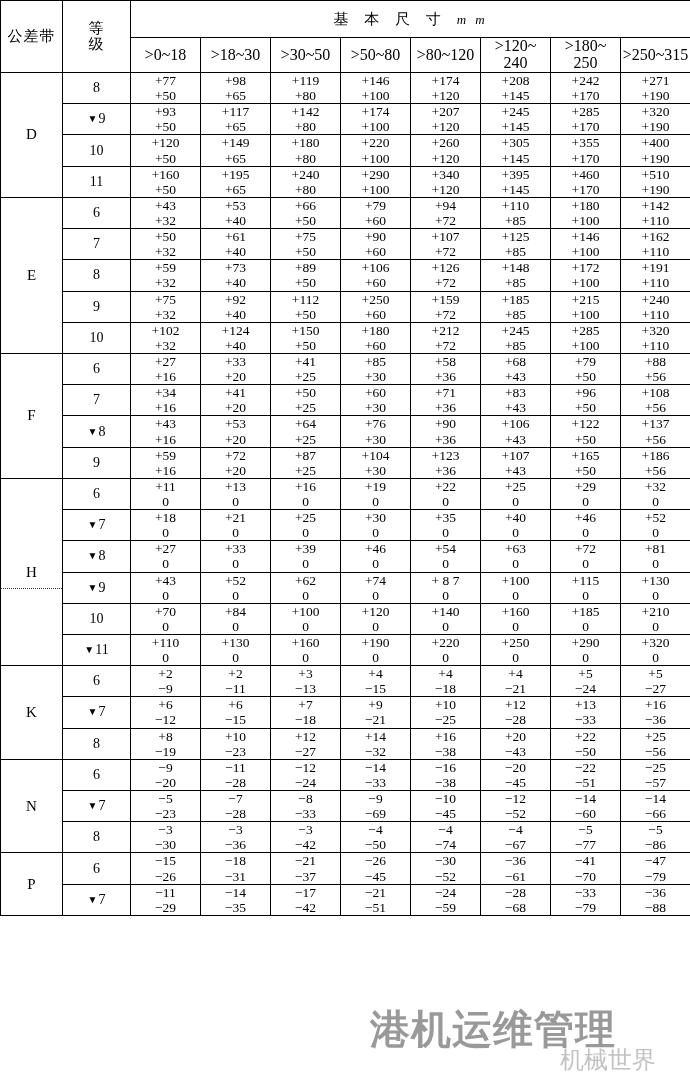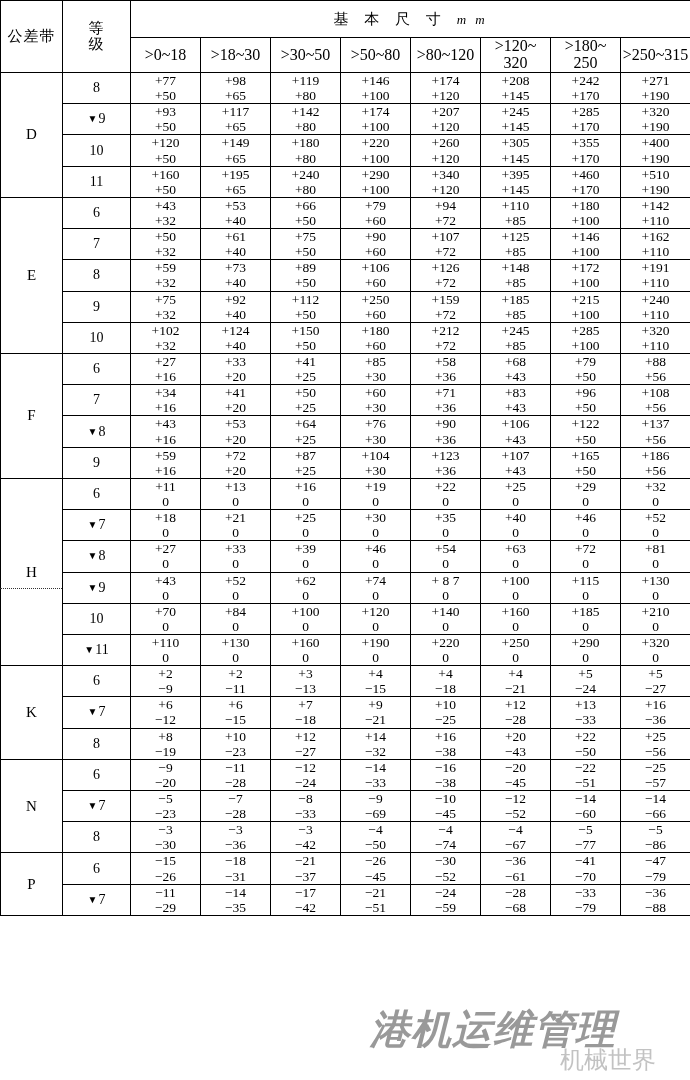--- a/index.html
+++ b/index.html
@@ -116,21 +116,20 @@
     white-space: nowrap;
   }
   .wm-cn {
     left: 370px;
     top: 1002px;
     font-size: 40px;
     font-weight: bold;
     color: rgba(90,90,90,0.62);
     letter-spacing: 1px;
     font-family: "DejaVu Sans", sans-serif;
-    font-style: italic;
   }
   .wm-en {
     left: 398px;
     top: 1042px;
     font-size: 27px;
     font-weight: bold;
     color: rgba(40,40,40,0.80);
     font-family: "DejaVu Sans", sans-serif;
   }
   .wm-sub {
@@ -176,21 +175,21 @@
         </th>
       </tr>
       <tr id="range-row">
           <th class="h-range">&gt;0~18</th>
           <th class="h-range">&gt;18~30</th>
           <th class="h-range">&gt;30~50</th>
           <th class="h-range">&gt;50~80</th>
           <th class="h-range">&gt;80~120</th>
           <th class="h-range">
             <div>&gt;120~</div>
-            <div>320</div>
+            <div>240</div>
           </th>
           <th class="h-range">
             <div>&gt;180~</div>
             <div>250</div>
           </th>
           <th class="h-range">&gt;250~315</th>
         </tr>
     </thead>
     <tbody id="tbody">
         <tr>

